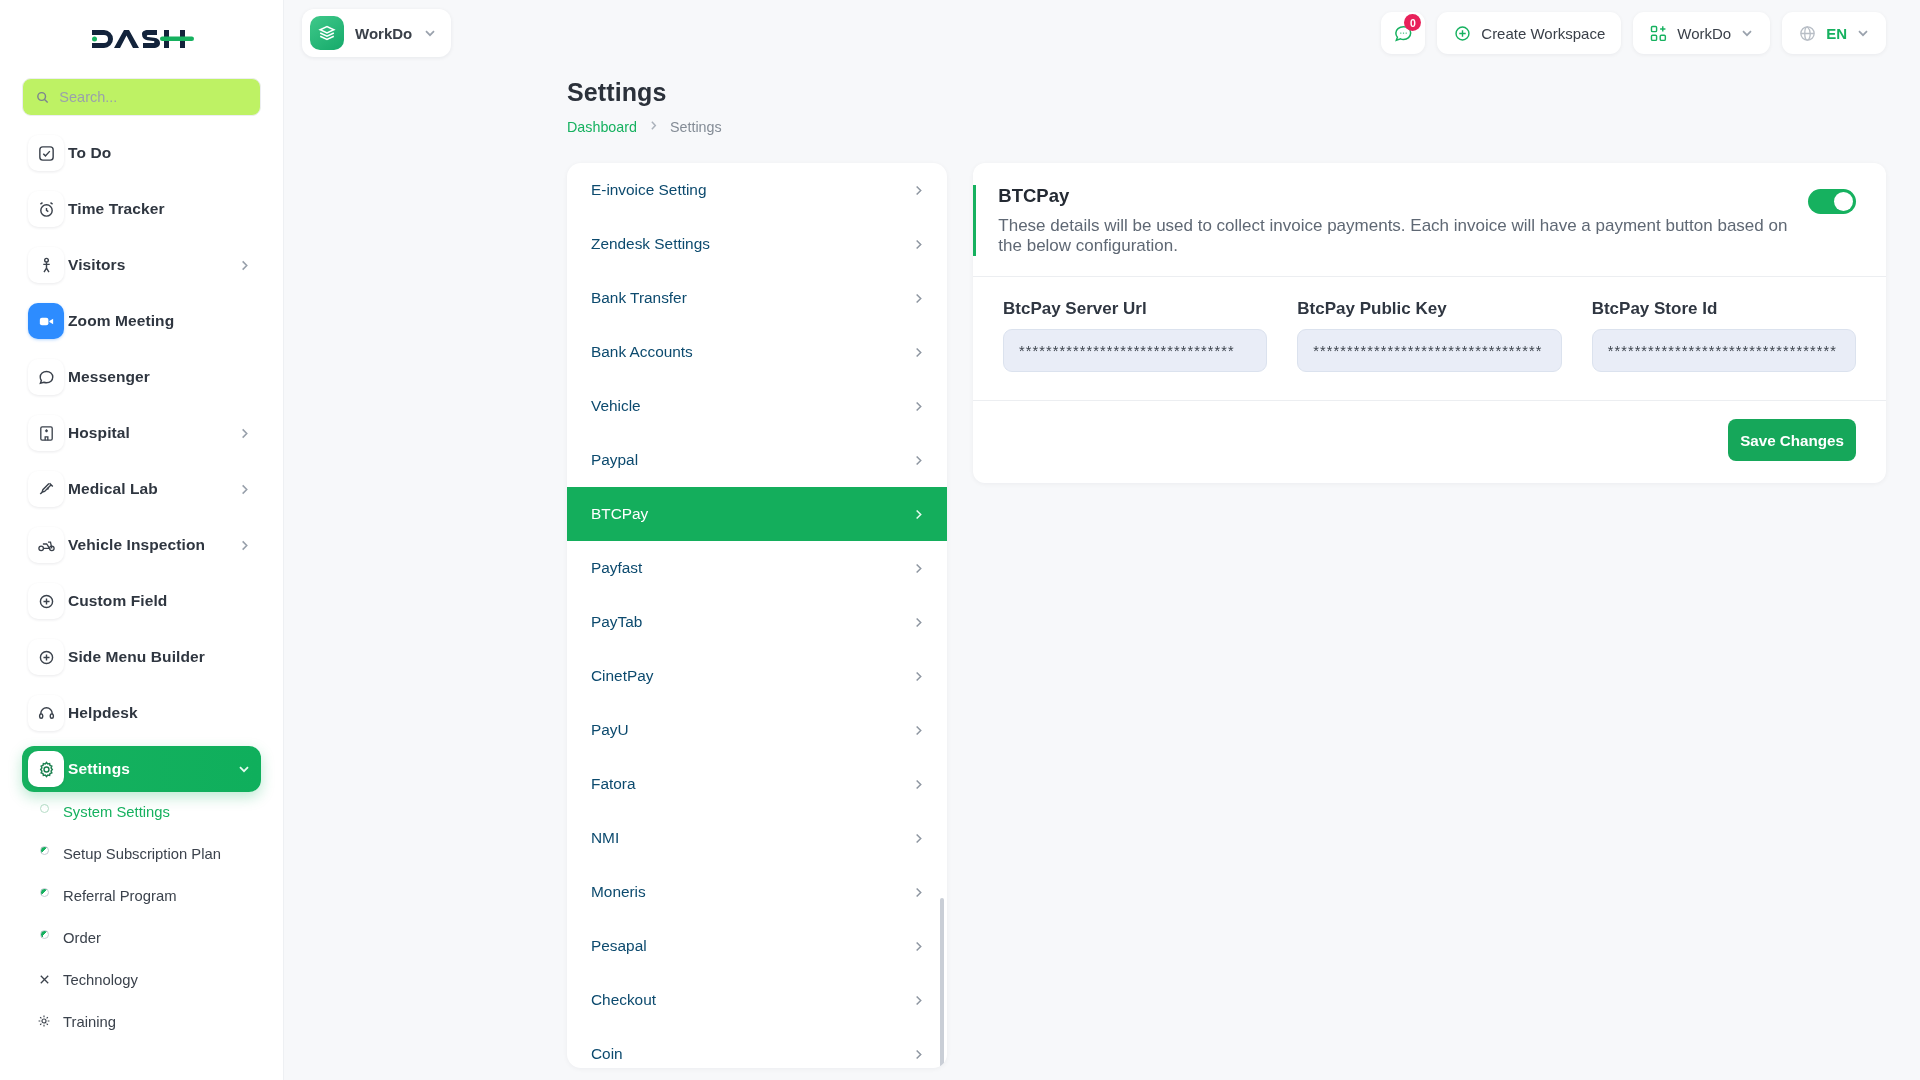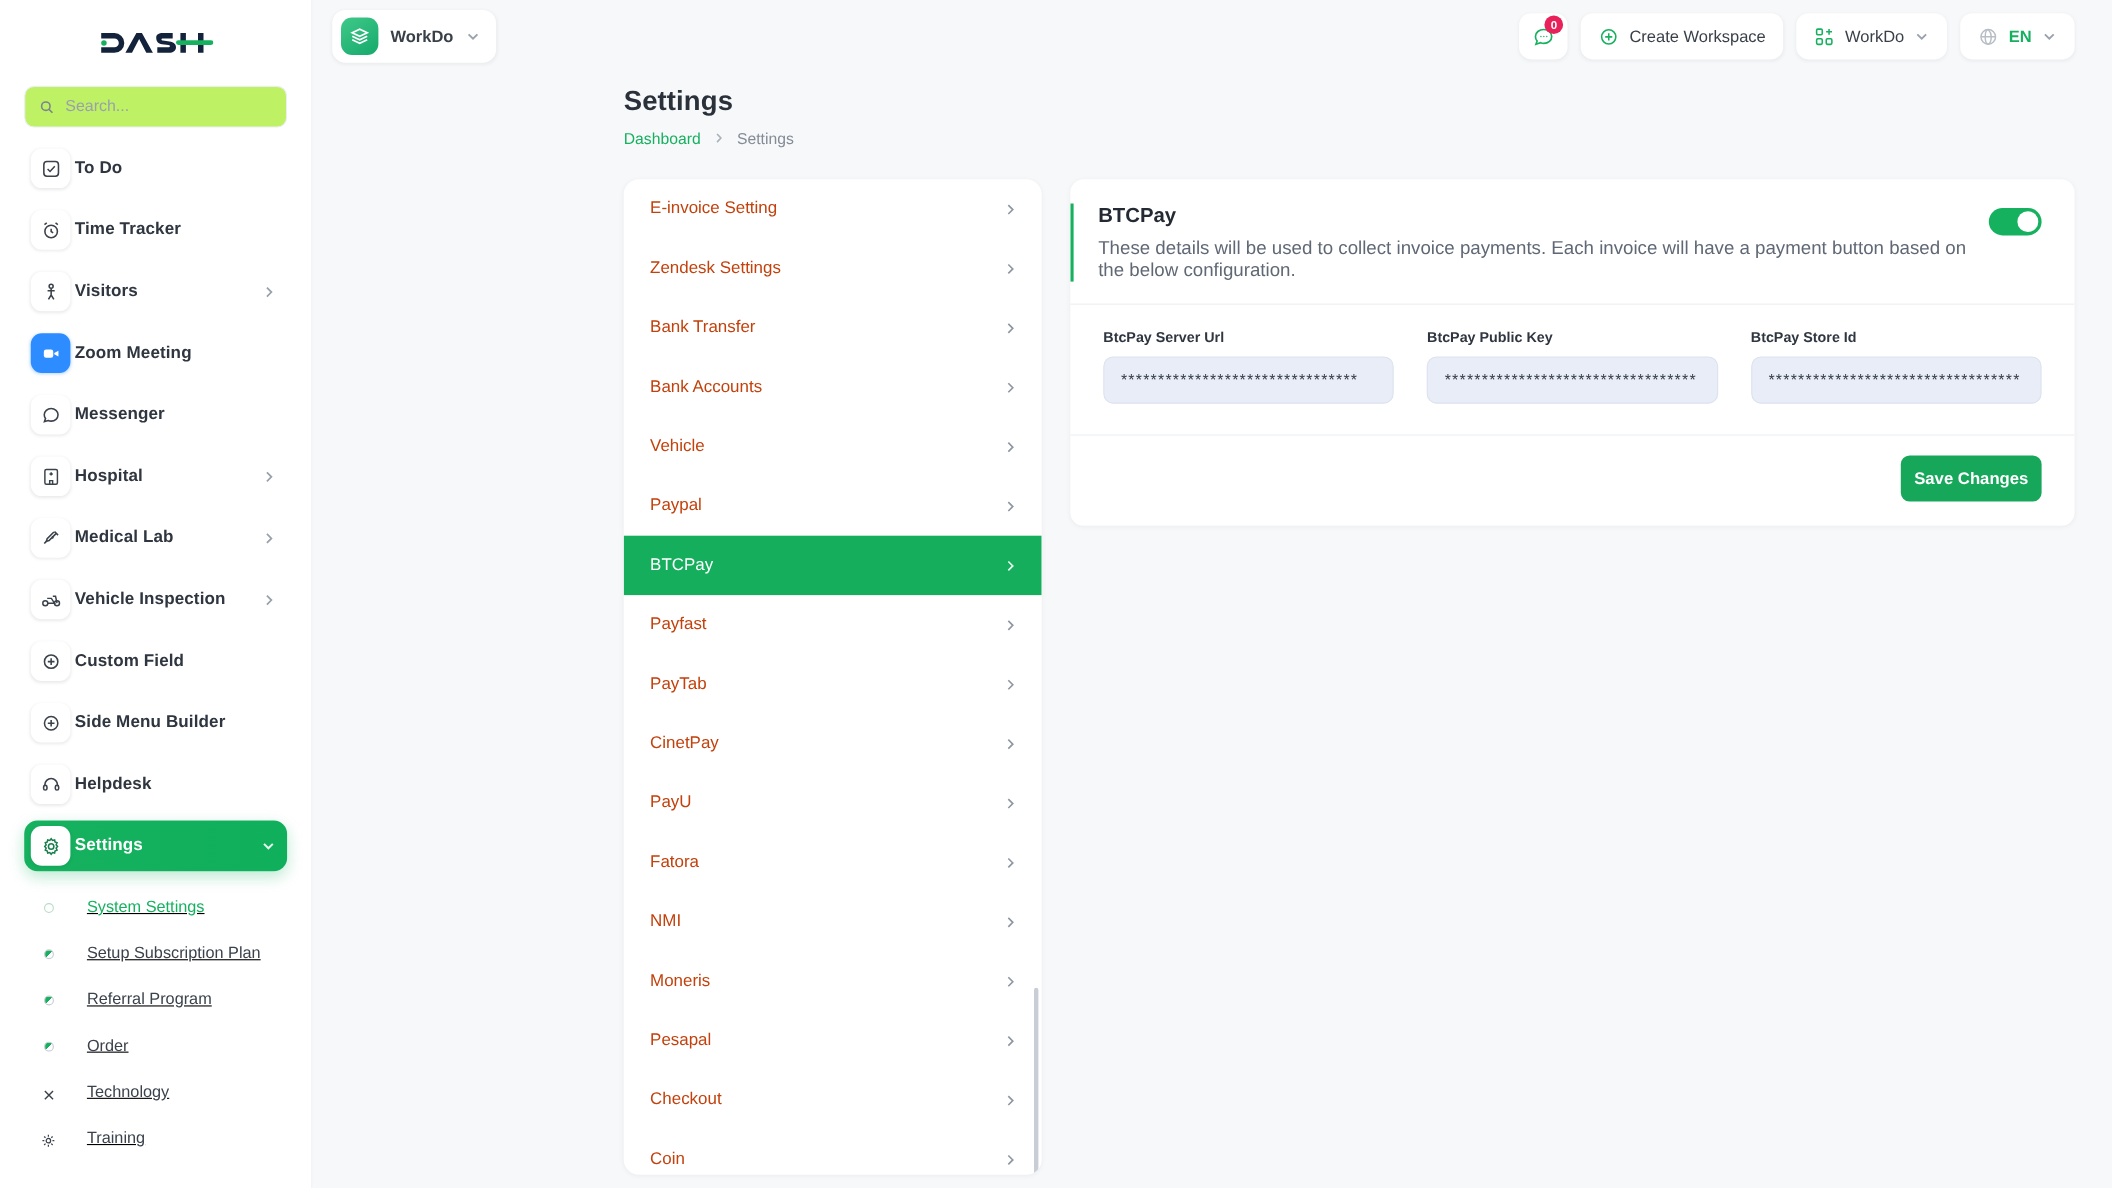--- a/index.html
+++ b/index.html
@@ -58,22 +58,22 @@
   .nav-item .caret { margin-left: auto; color: #98a0ab; display: flex; }
   .nav-item.active {
     background: linear-gradient(90deg,#16b15f 0%,#0faf5c 100%);
     box-shadow: 0 5px 14px rgba(16,177,95,.28);
   }
   .nav-item.active .lbl { color: #fff; }
   .nav-item.active .caret { color: #e6fbef; }
 
   .subnav { padding: 2px 22px 0 22px; }
   .sub-item {
-    display: flex; align-items: center; gap: 30px;
-    height: 42px; padding-left: 18px; cursor: pointer; text-decoration: underline;
+    display: flex; gap: 14px;
+    height: 42px; padding-left: 18px; cursor: pointer;
   }
   .sub-item .dot {
     width: 9px; height: 9px; border-radius: 50%;
     border: 1.6px solid #c6ccd4; flex: 0 0 9px;
   }
   .sub-item .lbl { font-size: 14.8px; color: #3b424c; font-weight: 500; }
   .sub-item.active .lbl { color: #16b15f; }
   .sub-item.active .dot { border-color: #b6ddc7; }
   .sub-item.half .dot {
     border-color: #c6ccd4;
@@ -143,21 +143,21 @@
     width: 380px; flex: 0 0 380px;
     background: #fff; border-radius: 14px;
     box-shadow: 0 1px 5px rgba(18,24,40,.05);
     overflow: hidden; position: relative;
     max-height: 905px;
   }
   .set-row {
     display: flex; align-items: center;
     height: 54px; padding: 0 22px 0 24px; cursor: pointer;
   }
-  .set-row .t { font-size: 15.4px; color: #c2410c; }
+  .set-row .t { font-size: 15.4px; color: #0c4a6e; }
   .set-row .a { margin-left: auto; color: #8e96a1; display: flex; }
   .set-row.active { background: #14ae5c; }
   .set-row.active .t { color: #fff; }
   .set-row.active .a { color: #eafbf1; }
   .list-scroll {
     position: absolute; right: 3px; top: 735px;
     width: 4px; height: 180px; border-radius: 3px; background: #c9ced6;
   }
 
   
@@ -179,21 +179,21 @@
     margin-top: 4px;
   }
   .toggle .knob {
     position: absolute; top: 3px; right: 3px;
     width: 19px; height: 19px; border-radius: 50%; background: #fff;
   }
   .divider { height: 1px; background: #eceef1; }
   .card-body { padding: 22px 30px 28px 30px; display: flex; gap: 30px; }
   .field { flex: 1; }
   .field label {
-    display: block; font-size: 13px; font-weight: 700;
+    display: block; font-size: 17px; font-weight: 700;
     color: #2f3641; margin-bottom: 10px;
   }
   .field input {
     width: 100%; height: 43px; border-radius: 9px;
     border: 1px solid #dbe2ee; background: #e9edf7;
     padding: 0 15px; font-family: inherit; font-size: 14.5px;
     letter-spacing: 1.1px; color: #3c434d; outline: none;
   }
   .card-foot { padding: 18px 30px 22px 30px; display: flex; justify-content: flex-end; }
   .save-btn {

